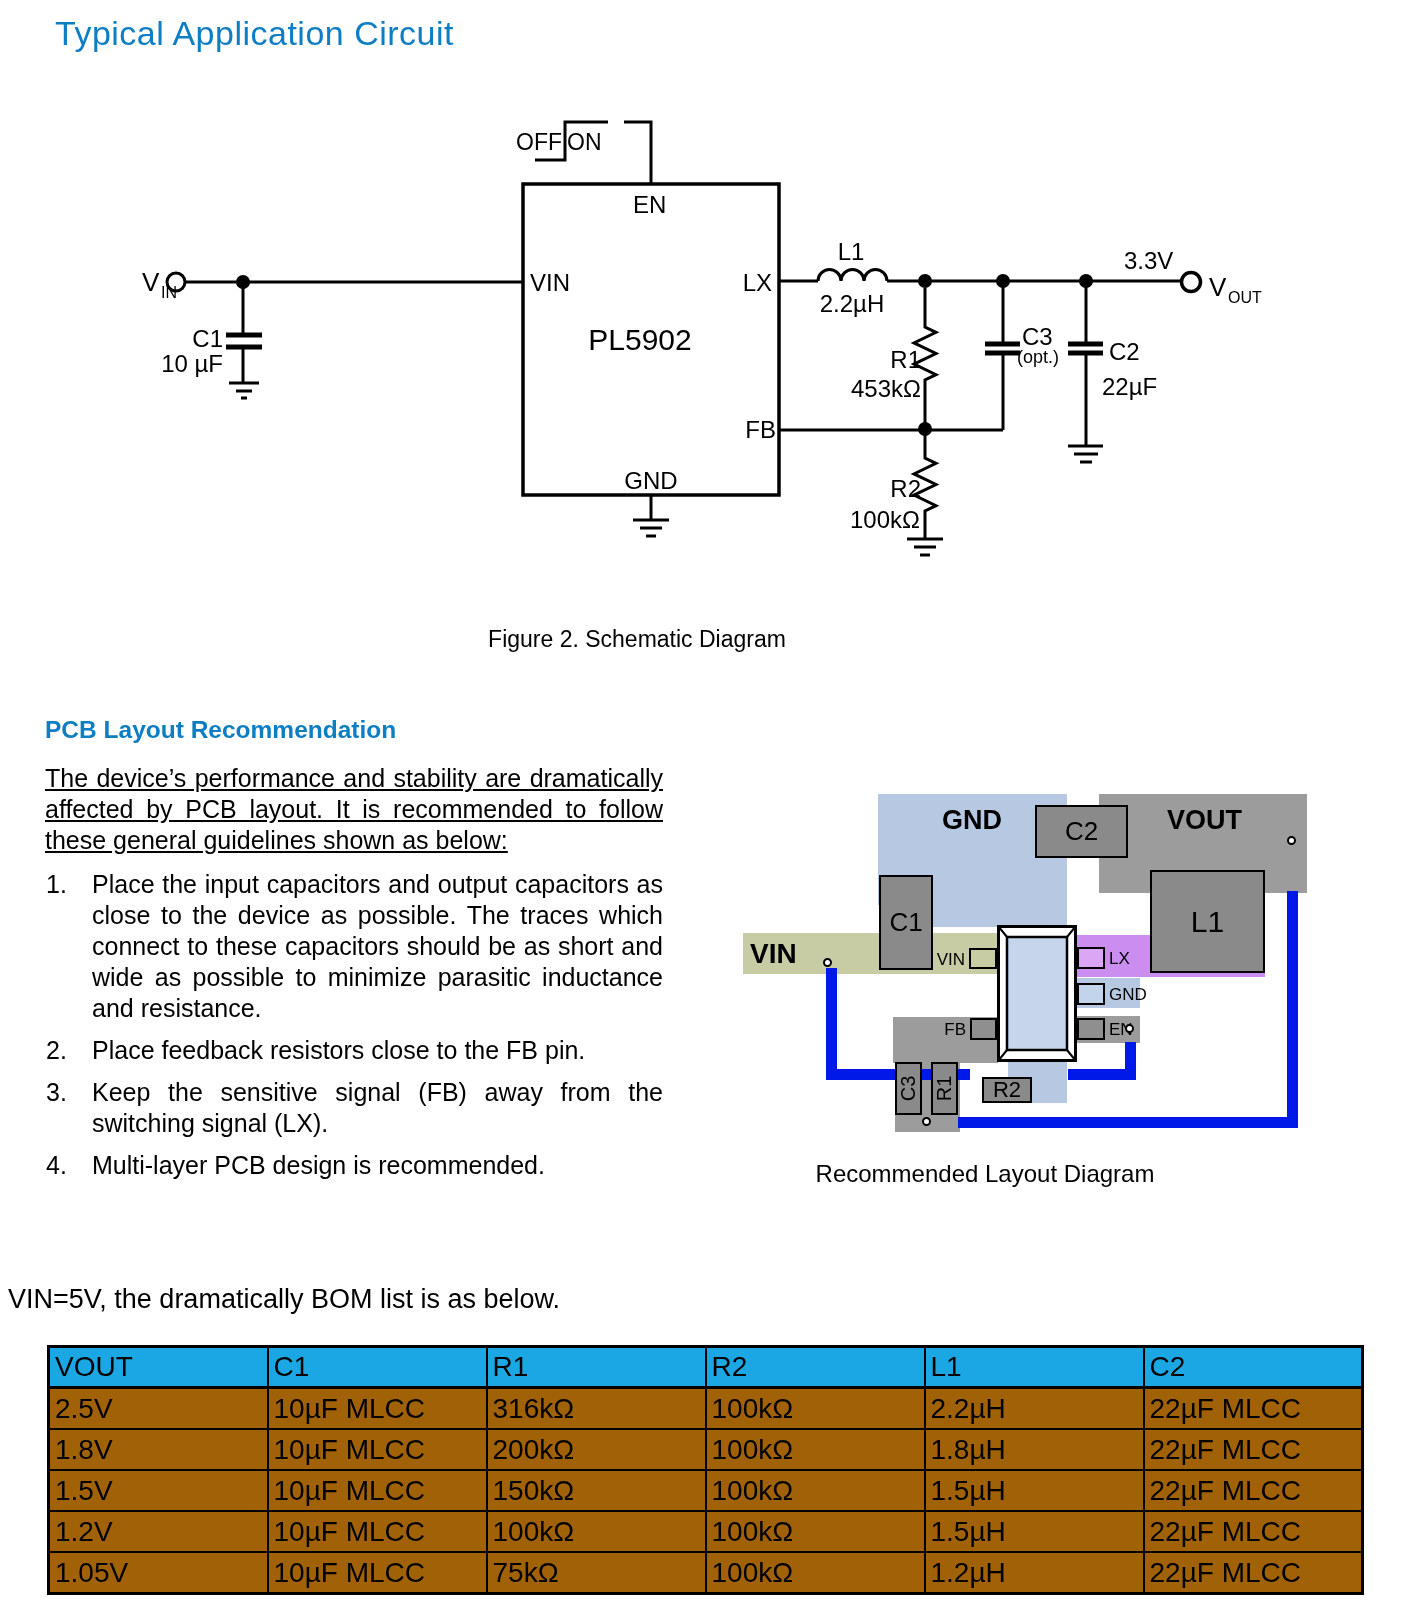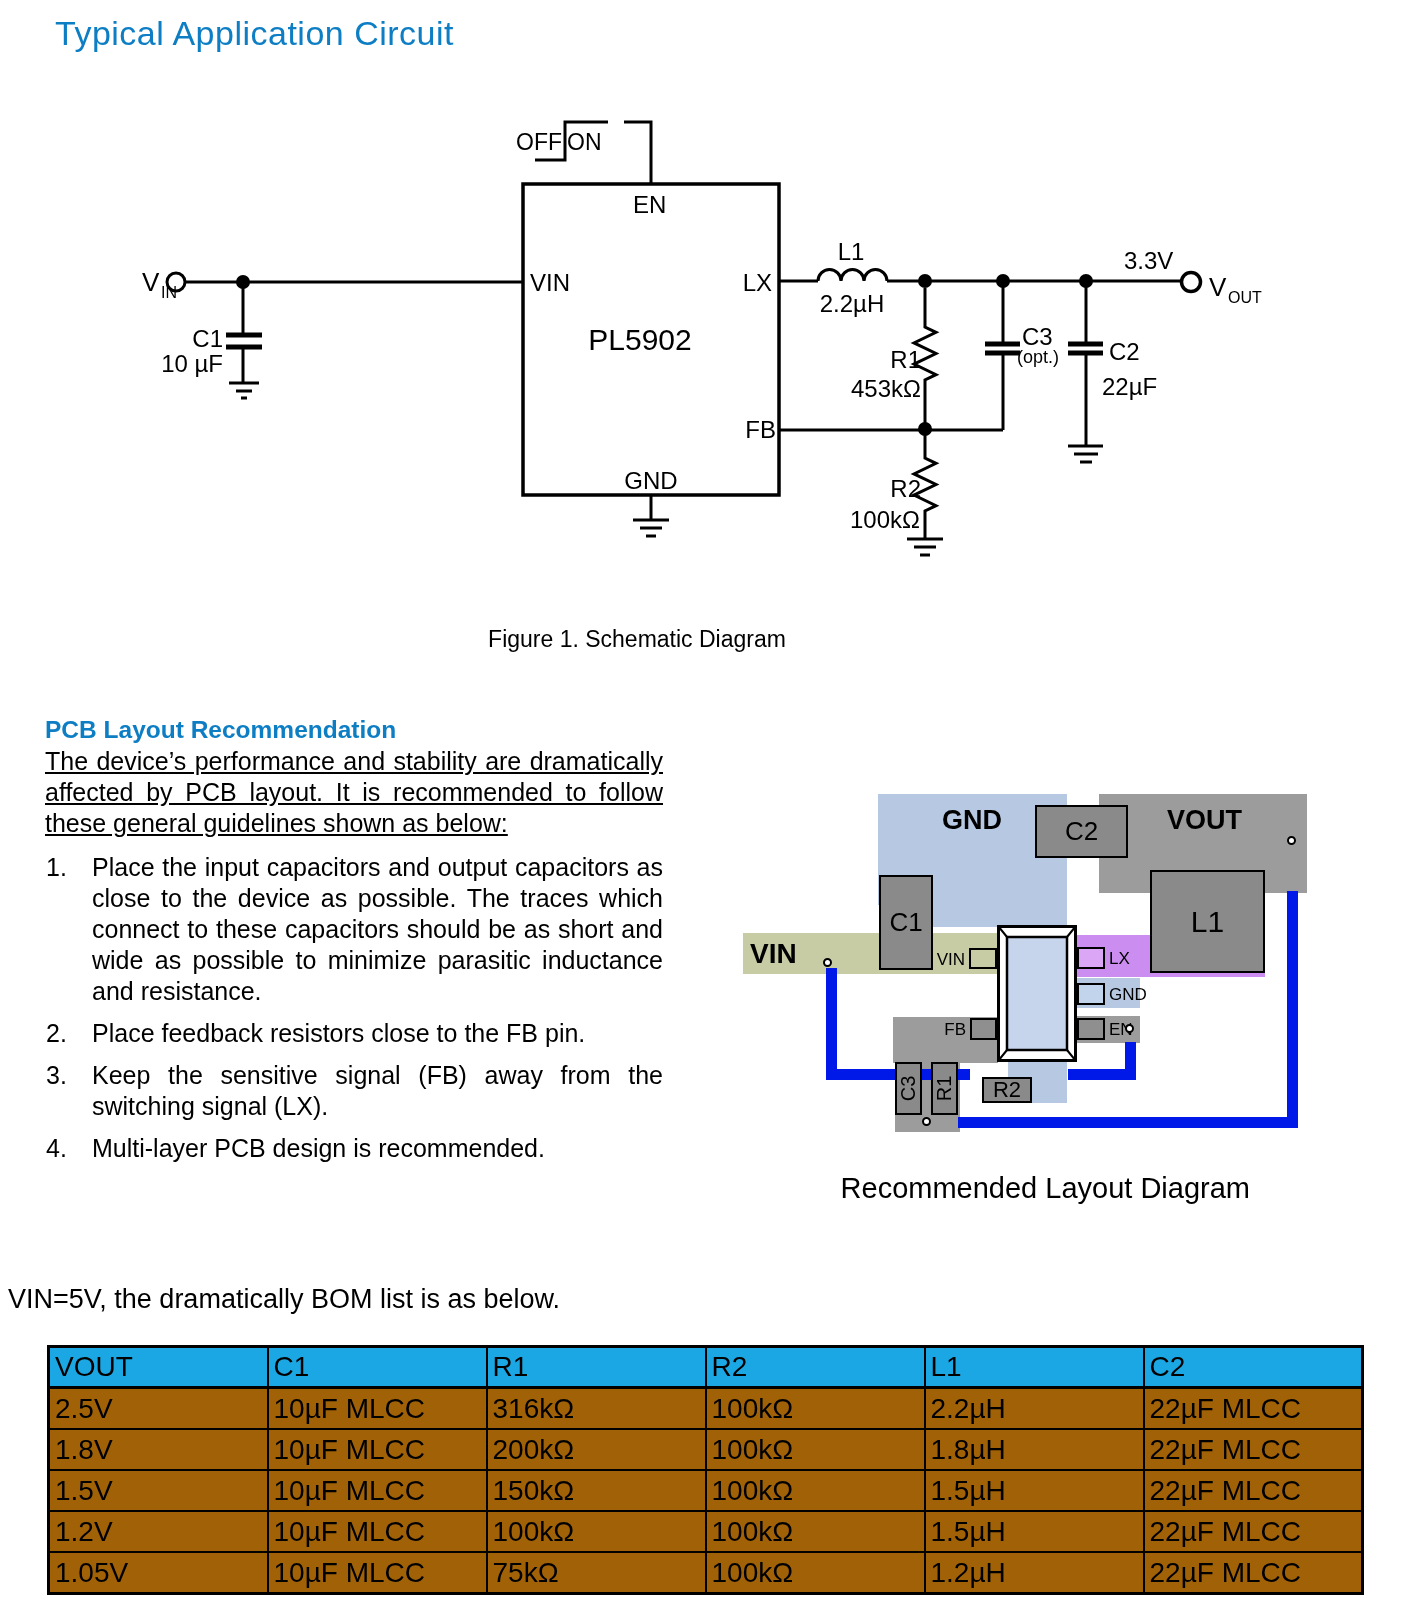--- a/index.html
+++ b/index.html
@@ -11,37 +11,37 @@
   #page-title{left:55px;top:14px;font-size:34px;font-weight:normal;color:#0d7ec4;letter-spacing:0.5px;}
 
   
   #schematic-svg{left:0;top:0;width:1402px;height:600px;}
   #schematic-svg text{font-family:"Liberation Sans","DejaVu Sans",sans-serif;fill:#000;}
 
   #figure-caption{left:37px;top:626px;width:1200px;text-align:center;font-size:23px;}
 
   
   #pcb-col{left:45px;top:714px;width:618px;font-size:25px;line-height:31px;}
-  #pcb-col h2{margin:0 0 1px 0;font-size:24.5px;color:#0d7ec4;}
+  #pcb-col h2{margin:0 0 18px 0;font-size:24.5px;color:#0d7ec4;}
   #pcb-col p{margin:0 0 13px 0;text-align:justify;text-decoration:underline;}
   #pcb-col ol{margin:0;padding:0;list-style:none;}
   #pcb-col li{position:relative;padding-left:47px;margin-bottom:11px;text-align:justify;}
   #pcb-col li .num{position:absolute;left:1px;top:0;}
 
   
   #layout-diagram{left:720px;top:760px;width:665px;height:445px;}
   .plane,.comp,.trace,.pinrect,.via,.lbl{position:absolute;box-sizing:border-box;}
   .comp{background:#8a8a8a;border:2px solid #000;display:flex;align-items:center;justify-content:center;font-size:26px;}
   .trace{background:#0019e8;}
   .pinrect{border:2.5px solid #000;}
   .via{width:9px;height:9px;border:2px solid #000;border-radius:50%;background:#fff;}
   .plane-lbl{font-weight:bold;font-size:27px;}
   .pin-lbl{font-size:17px;}
   .rot{transform:rotate(-90deg);font-size:20px;}
-  #layout-caption{left:0px;top:412px;width:530px;text-align:right;font-size:29px;}
+  #layout-caption{left:0px;top:400px;width:530px;text-align:center;font-size:24px;}
 
   
   #bom-intro{left:8px;top:1284px;font-size:27px;}
   #bom-table{left:47px;top:1345px;border-collapse:collapse;table-layout:fixed;width:1317px;}
   #bom-table th,#bom-table td{border:2px solid #000;font-weight:normal;text-align:left;
       font-size:28px;padding:0 0 0 5px;overflow:hidden;white-space:nowrap;}
   #bom-table th{background:#1ba7e3;height:38px;border-bottom:3px solid #000;}
   #bom-table td{height:39px;background:#a16207;}
   #bom-table{border:3px solid #000;}
 </style>
@@ -119,21 +119,21 @@
   <text x="921" y="368" font-size="24" text-anchor="end">R1</text>
   <text x="921" y="397" font-size="24" text-anchor="end">453kΩ</text>
   <text x="1022" y="345" font-size="24">C3</text>
   <text x="1017" y="363" font-size="18">(opt.)</text>
   <text x="1109" y="360" font-size="24">C2</text>
   <text x="1102" y="395" font-size="24">22µF</text>
   <text x="921" y="497" font-size="24" text-anchor="end">R2</text>
   <text x="920" y="528" font-size="24" text-anchor="end">100kΩ</text>
 </svg>
 
-<div class="abs" id="figure-caption">Figure 1. Schematic Diagram</div>
+<div class="abs" id="figure-caption">Figure 2. Schematic Diagram</div>
 
 <div class="abs" id="pcb-col">
   <h2>PCB Layout Recommendation</h2>
   <p>The device’s performance and stability are dramatically affected by PCB layout. It is recommended to follow these general guidelines shown as below:</p>
   <ol id="guideline-list">
       <li><span class="num">1.</span>Place the input capacitors and output capacitors as close to the device as possible. The traces which connect to these capacitors should be as short and wide as possible to minimize parasitic inductance and resistance.</li>
       <li><span class="num">2.</span>Place feedback resistors close to the FB pin.</li>
       <li><span class="num">3.</span>Keep the sensitive signal (FB) away from the switching signal (LX).</li>
       <li><span class="num">4.</span>Multi-layer PCB design is recommended.</li>
     </ol>

